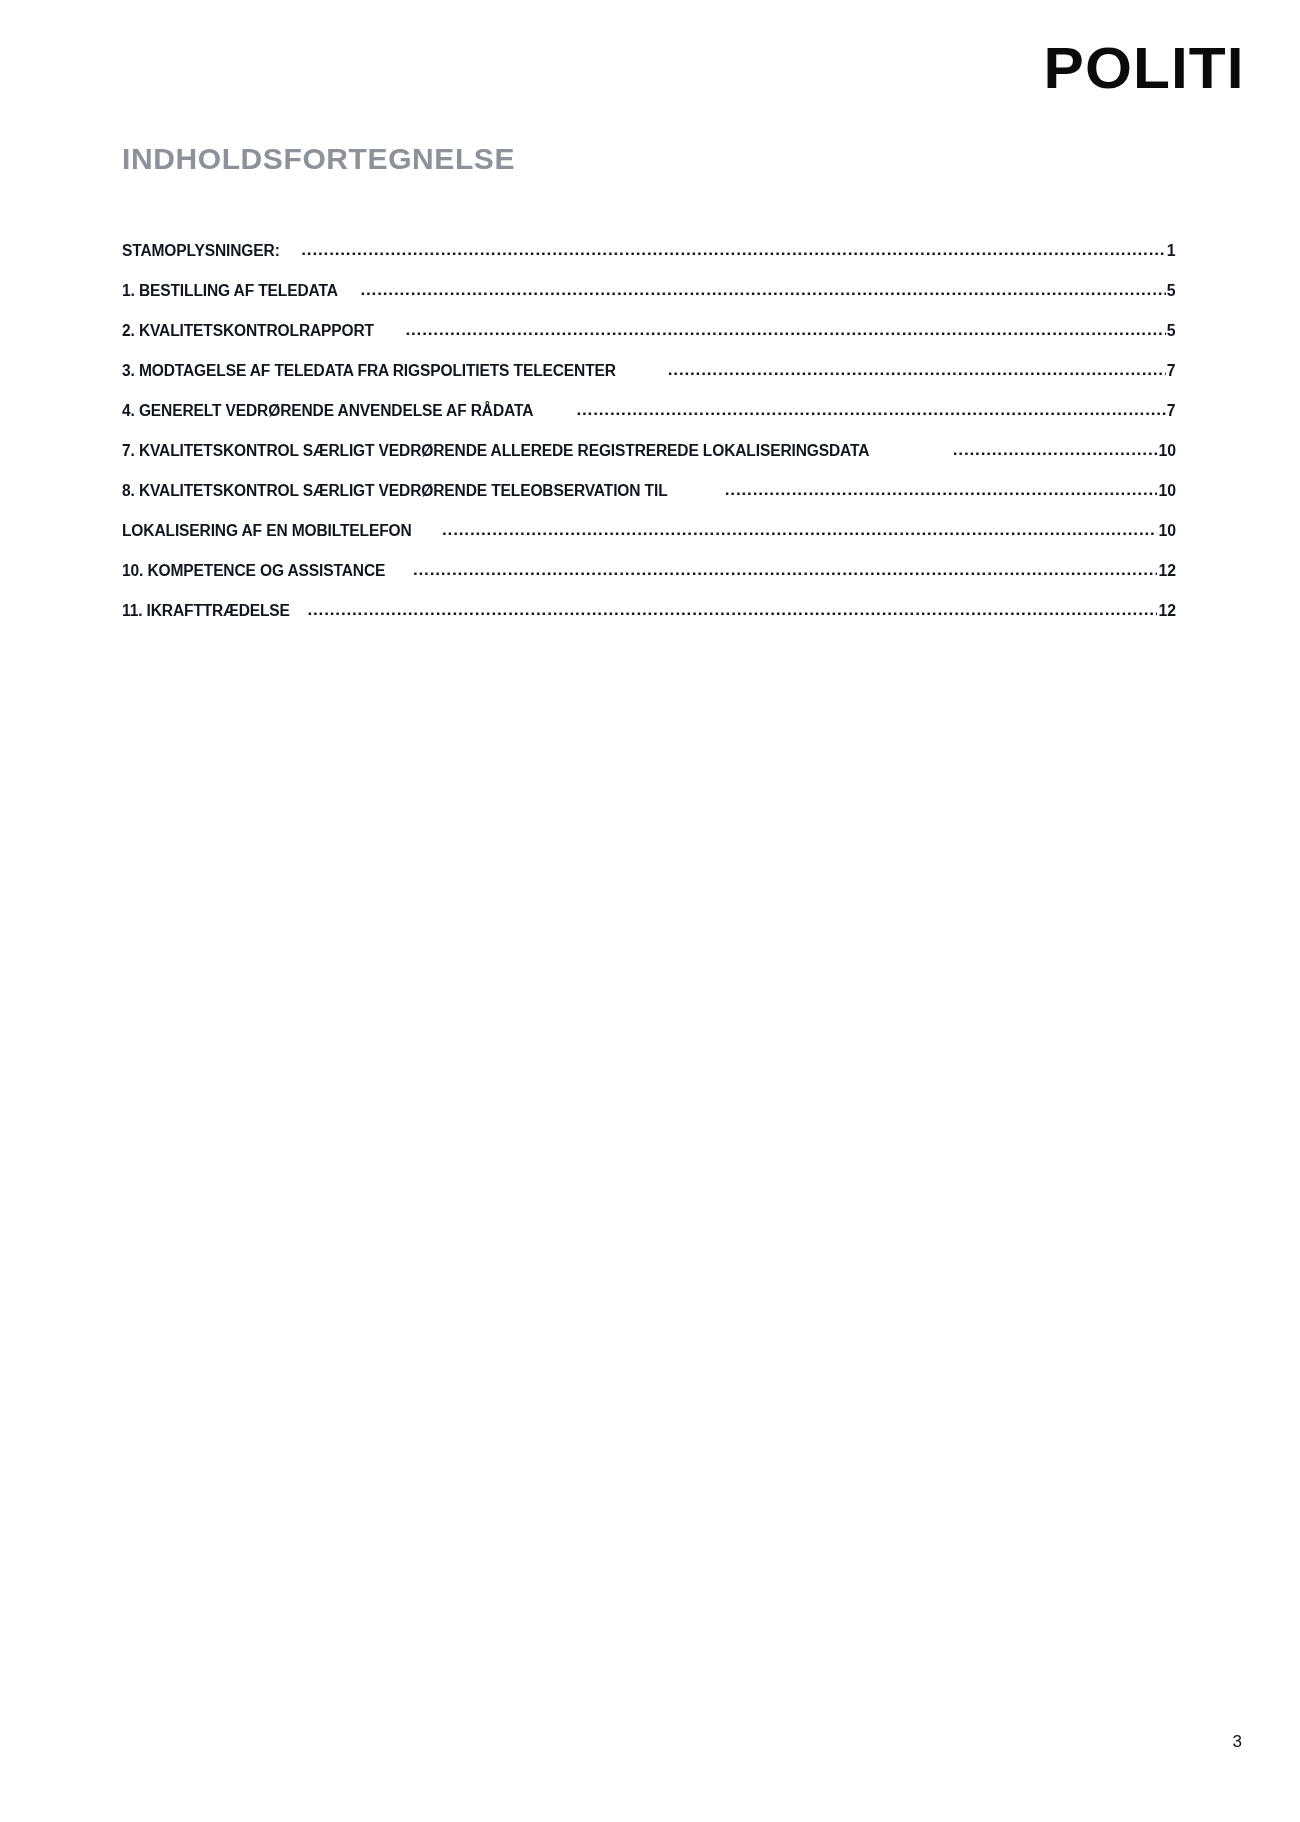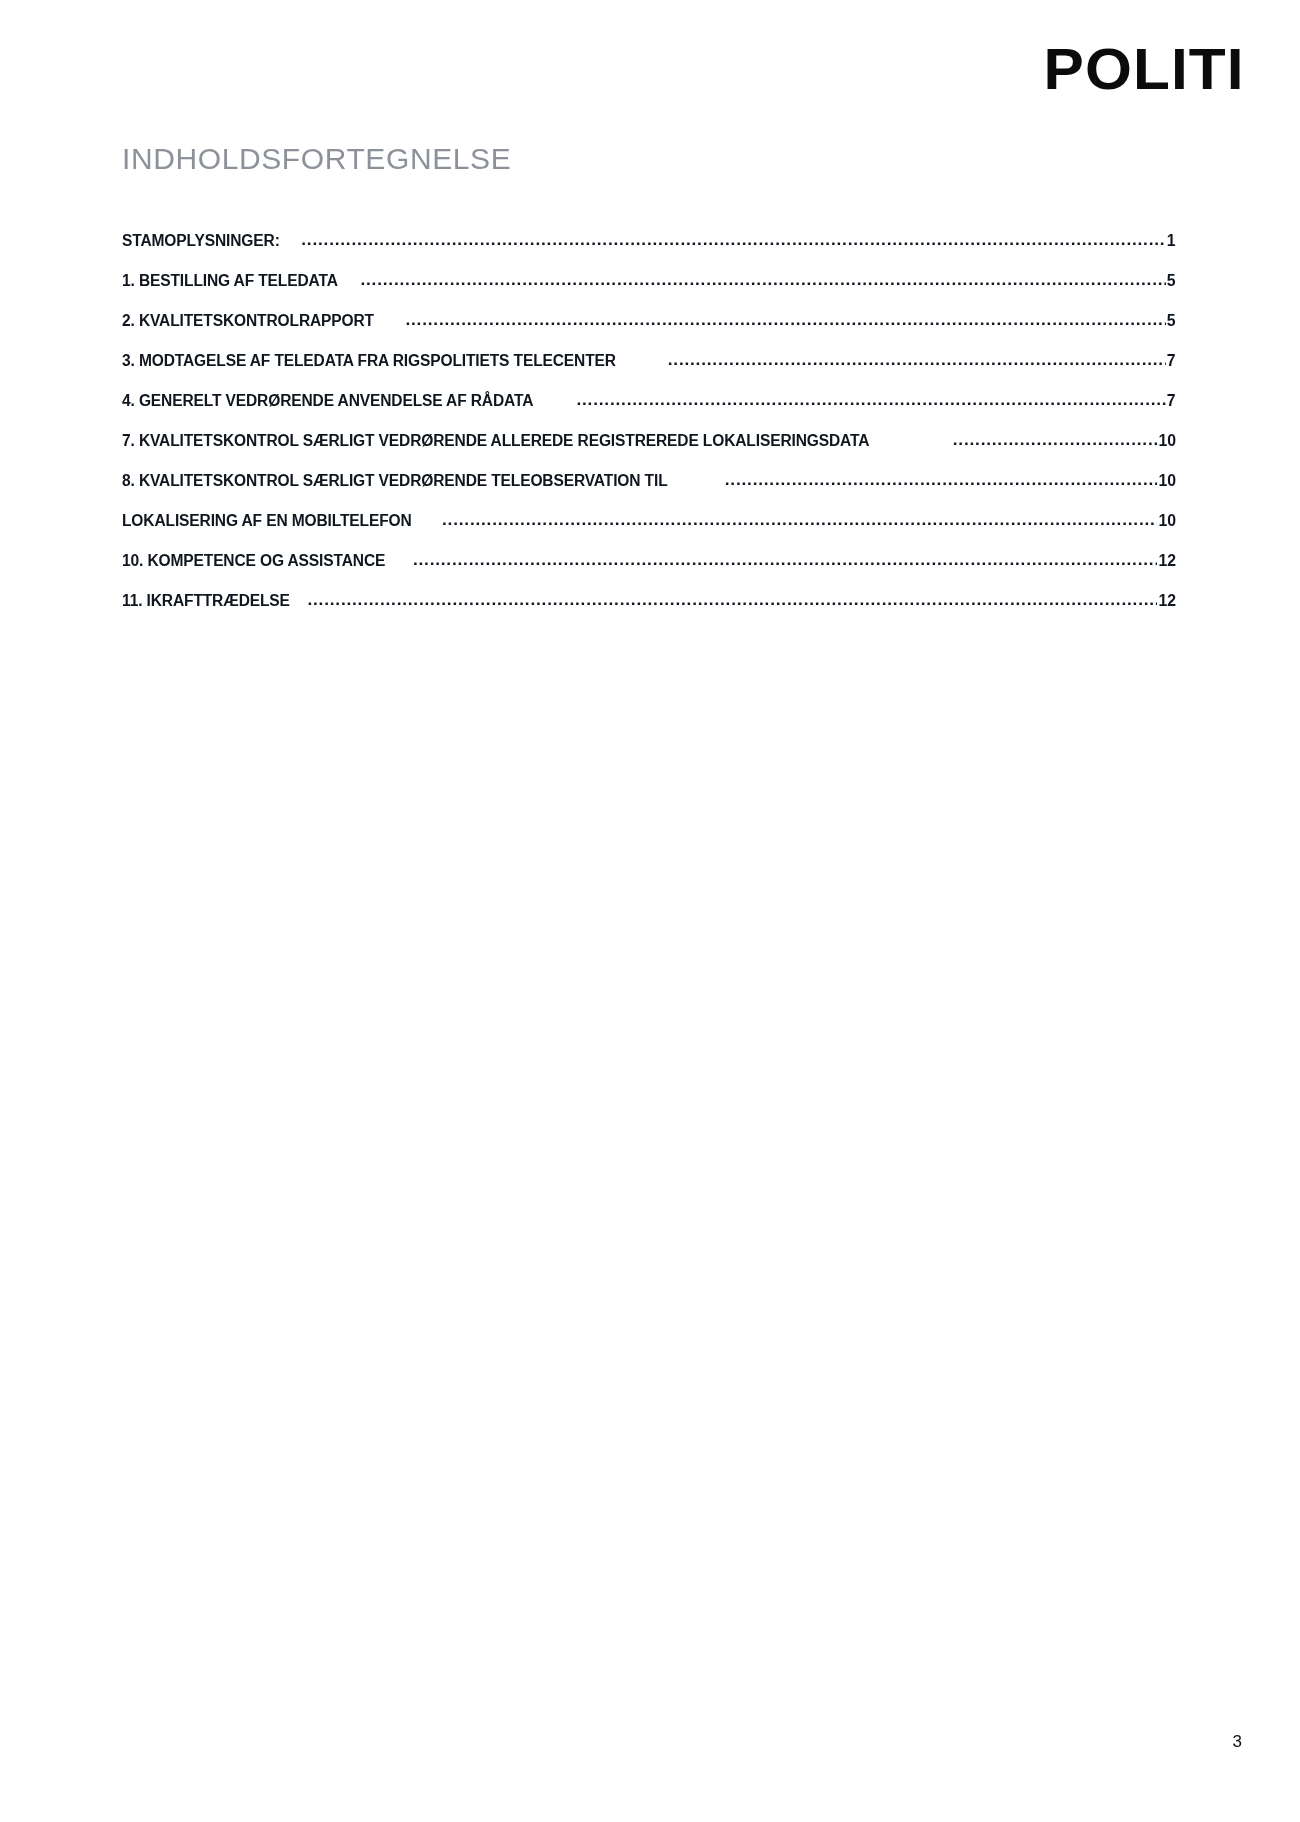--- a/index.html
+++ b/index.html
@@ -19,57 +19,57 @@
     overflow: hidden;
   }
 
   
   .logo-wrap {
     position: absolute;
     top: 40px;
     right: 55px;
     height: 58px;
     display: flex;
-    align-items: center;
+    align-items: flex-start;
   }
   .logo-text {
     font-family: "Liberation Sans", sans-serif;
     font-weight: 700;
     font-size: 57px;
     letter-spacing: 1px;
     color: #0b0b0b;
     line-height: 1;
     transform: scaleX(1.06);
     transform-origin: right center;
     white-space: nowrap;
   }
 
   
   .toc-heading {
     position: absolute;
     left: 122px;
     top: 142px;
     font-family: "Liberation Sans", sans-serif;
-    font-weight: 400;
+    font-weight: 700;
     font-size: 30px;
     letter-spacing: 0.6px;
     color: #8d9199;
     white-space: nowrap;
   }
 
   
   .toc-list {
     position: absolute;
     left: 122px;
     top: 230px;
     width: 1054px;
   }
   .toc-row {
     display: flex;
-    align-items: flex-start;
+    align-items: center;
     width: 100%;
     height: 40px;
     overflow: hidden;
   }
   .toc-title {
     font-family: "Liberation Sans", sans-serif;
     font-weight: 700;
     font-size: 17.2px;
     letter-spacing: -0.15px;
     color: #10161f;

